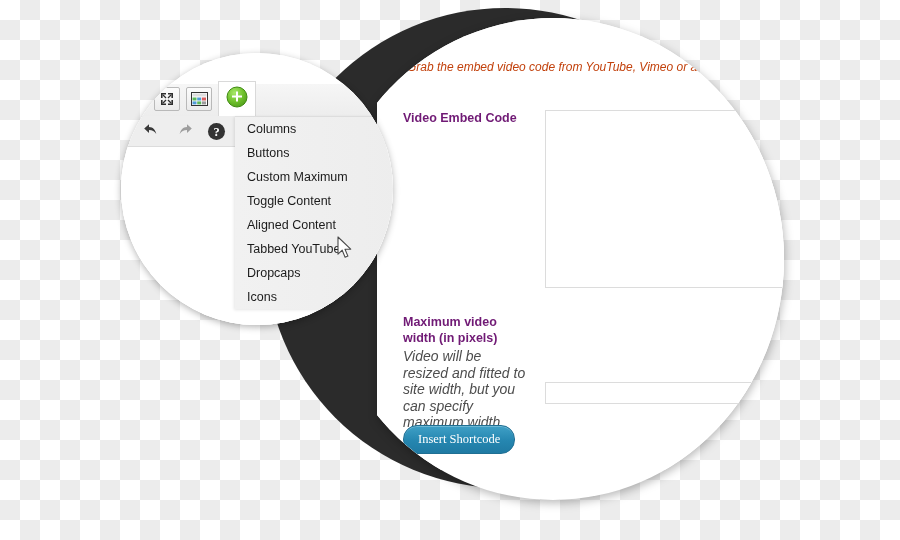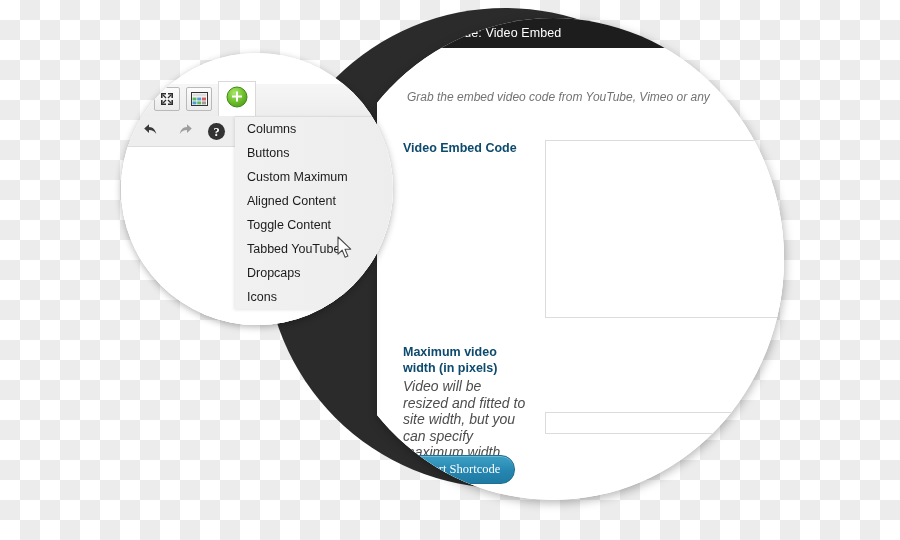--- a/index.html
+++ b/index.html
@@ -75,37 +75,37 @@
     height: 452px;
     background: #ffffff;
     padding: 0;
   }
   .modal-hint {
     position: absolute;
     left: 30px;
     top: 42px;
     font-size: 12px;
     font-style: italic;
-    color: #737373;
+    color: #c2410c;
     white-space: nowrap;
   }
 
   
   .field-row { position: absolute; }
   #row-embed { left: 26px; top: 92px; width: 440px; }
   #row-width { left: 26px; top: 296px; width: 440px; }
 
   .field-label {
     position: absolute;
     left: 0;
     top: 0;
     width: 120px;
     font-size: 12.5px;
     font-weight: bold;
-    color: #0c4a6e;
+    color: #701a75;
     line-height: 16px;
   }
   .field-desc {
     position: absolute;
     left: 0;
     top: 34px;
     width: 124px;
     font-size: 14px;
     font-style: italic;
     color: #4d4d4d;
@@ -281,21 +281,20 @@
 </head>
 <body>
 
 <div id="stage">
 
   <div id="dark-circle"></div>
 
   <div id="modal-circle">
     <div id="modal-window">
 
-      <div id="modal-titlebar">Insert Shortcode: Video Embed</div>
 
       <div id="modal-body">
 
         <div class="modal-hint">Grab the embed video code from YouTube, Vimeo or any</div>
 
         <div class="field-row" id="row-embed">
           <div class="field-label">Video Embed Code</div>
           <div class="field-control">
             <textarea class="embed-box" placeholder="" style=""></textarea>
           </div>
@@ -394,22 +393,22 @@
             <circle cx="9.5" cy="9.5" r="8.5" fill="#333333"></circle>
             <text x="9.5" y="14" font-family="Liberation Serif, serif" font-size="12.5" font-weight="bold" fill="#ffffff" text-anchor="middle">?</text>
           </svg>
         </div>
       </div>
 
       <div id="dropdown">
         <div class="menu-item">Columns</div>
         <div class="menu-item">Buttons</div>
         <div class="menu-item">Custom Maximum</div>
+        <div class="menu-item">Toggle Content</div>
         <div class="menu-item">Aligned Content</div>
-        <div class="menu-item">Toggle Content</div>
         <div class="menu-item">Tabbed YouTube</div>
         <div class="menu-item">Dropcaps</div>
         <div class="menu-item">Icons</div>
       </div>
 
       <div id="cursor">
         <svg width="17" height="24" viewBox="0 0 17 24" aria-hidden="true">
           <path d="M1 1 L1 18.2 L5.2 14.2 L8.1 21.3 L10.9 20.1 L8 13.2 L13.7 13.2 Z" fill="#ffffff" stroke="#4a4a4a" stroke-width="1.1" stroke-linejoin="round"></path>
         </svg>
       </div>

